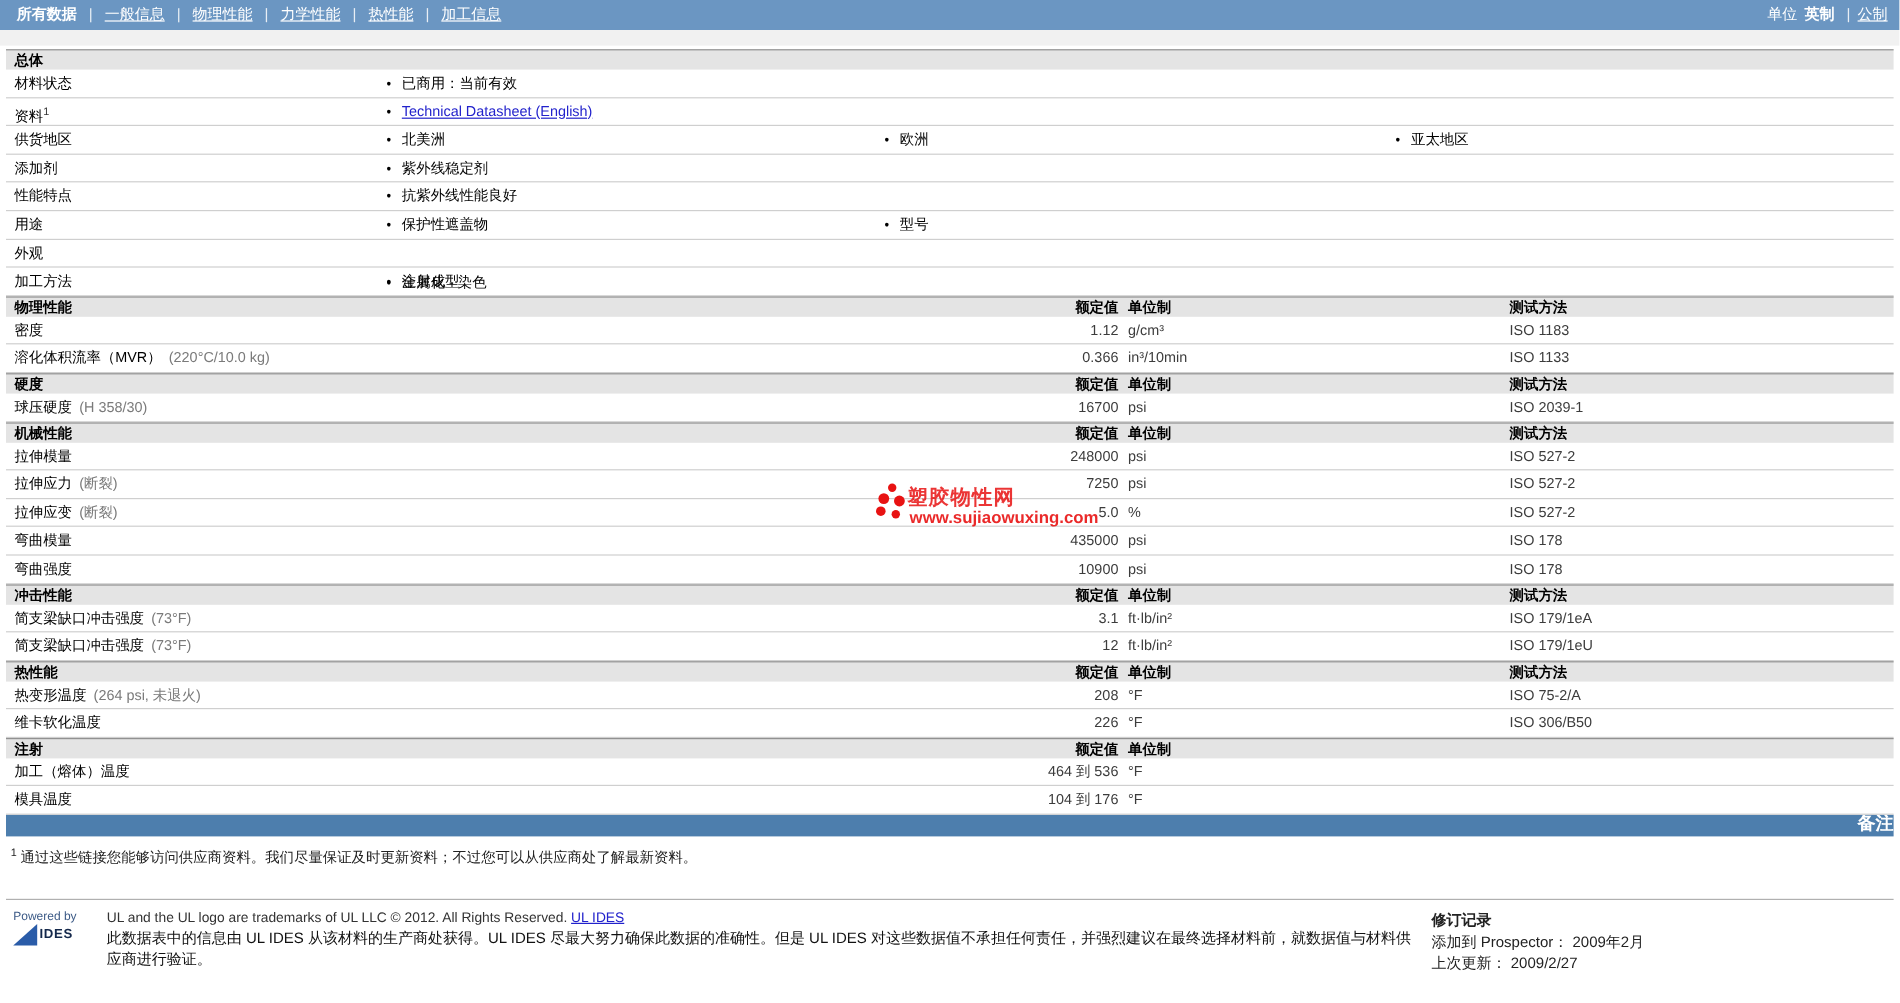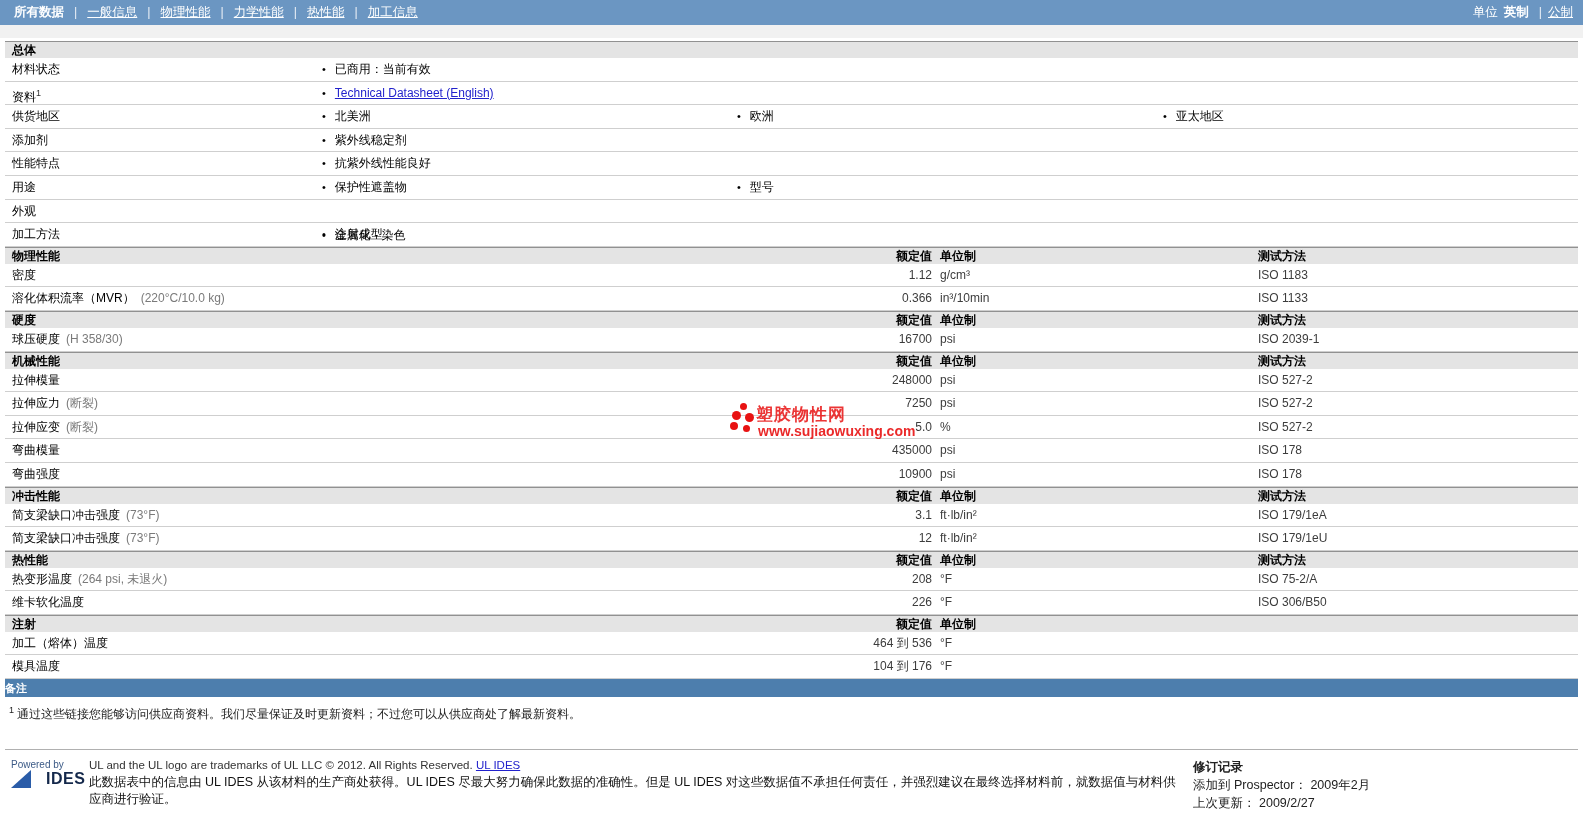--- a/index.html
+++ b/index.html
@@ -30,30 +30,30 @@
   .g-label sup{font-size:9px;color:#333;}
   .bullet-item{position:absolute;top:0;}
   .bullet-dot{font-size:11px;margin-right:9px;}
   .doc-link{color:#2222cc;text-decoration:underline;cursor:pointer;}
   .p-cond{color:#7a7a7a;margin-left:6px;text-align:center;}
   .cell-value{position:absolute;left:700px;width:227px;text-align:right;top:0;color:#3c3c3c;}
   .cell-unit{position:absolute;left:935px;top:0;color:#3c3c3c;}
   .cell-method{position:absolute;left:1253px;top:0;color:#3c3c3c;}
   
   .notes-banner{height:18px;line-height:18px;background:#4d7ead;color:#fff;
-    font-weight:bold;text-align:left;font-size:11px;}
+    font-weight:bold;text-align:right;font-size:15px;font-family:Liberation Mono, monospace;}
   .footnote{padding:8px 0 0 4px;color:#222;font-size:12px;}
   .footnote sup{font-size:9px;margin-right:3px;}
   .footer{position:relative;border-top:1px solid #b0b0b0;margin-top:26px;
     padding:9px 0 12px 6px;min-height:58px;}
   .logo-box{float:left;width:64px;margin-right:10px;}
   .powered{font-size:10px;color:#3c5a86;white-space:nowrap;}
   .logo-row{display:flex;align-items:flex-end;}
   .logo-tri{width:0;height:0;border-bottom:18px solid #2a5ca8;border-left:20px solid transparent;margin-right:2px;}
-  .logo-text{font-weight:bold;font-size:16px;color:#14284b;letter-spacing:.5px;line-height:18px;margin-left:13px;}
+  .logo-text{font-weight:bold;font-size:11px;color:#14284b;letter-spacing:.5px;line-height:18px;}
   .foot-lines{margin-left:78px;margin-right:400px;}
   .foot-en{font-size:11.5px;color:#333;margin-bottom:3px;}
   .foot-en .doc-link{font-size:11.5px;}
   .foot-cn{font-size:12.5px;color:#111;}
   .revision{position:absolute;left:1188px;top:8px;font-size:12.5px;color:#222;line-height:18px;}
   .revision .rev-title{font-weight:bold;}
   
   .watermark{position:absolute;left:716px;top:391px;width:160px;height:44px;pointer-events:none;}
   .wm-dot{position:absolute;border-radius:50%;background:#e81212;}
   .wm-name{position:absolute;left:40px;top:12px;font-size:17px;font-weight:bold;color:#e81212;opacity:.85;letter-spacing:1px;}

